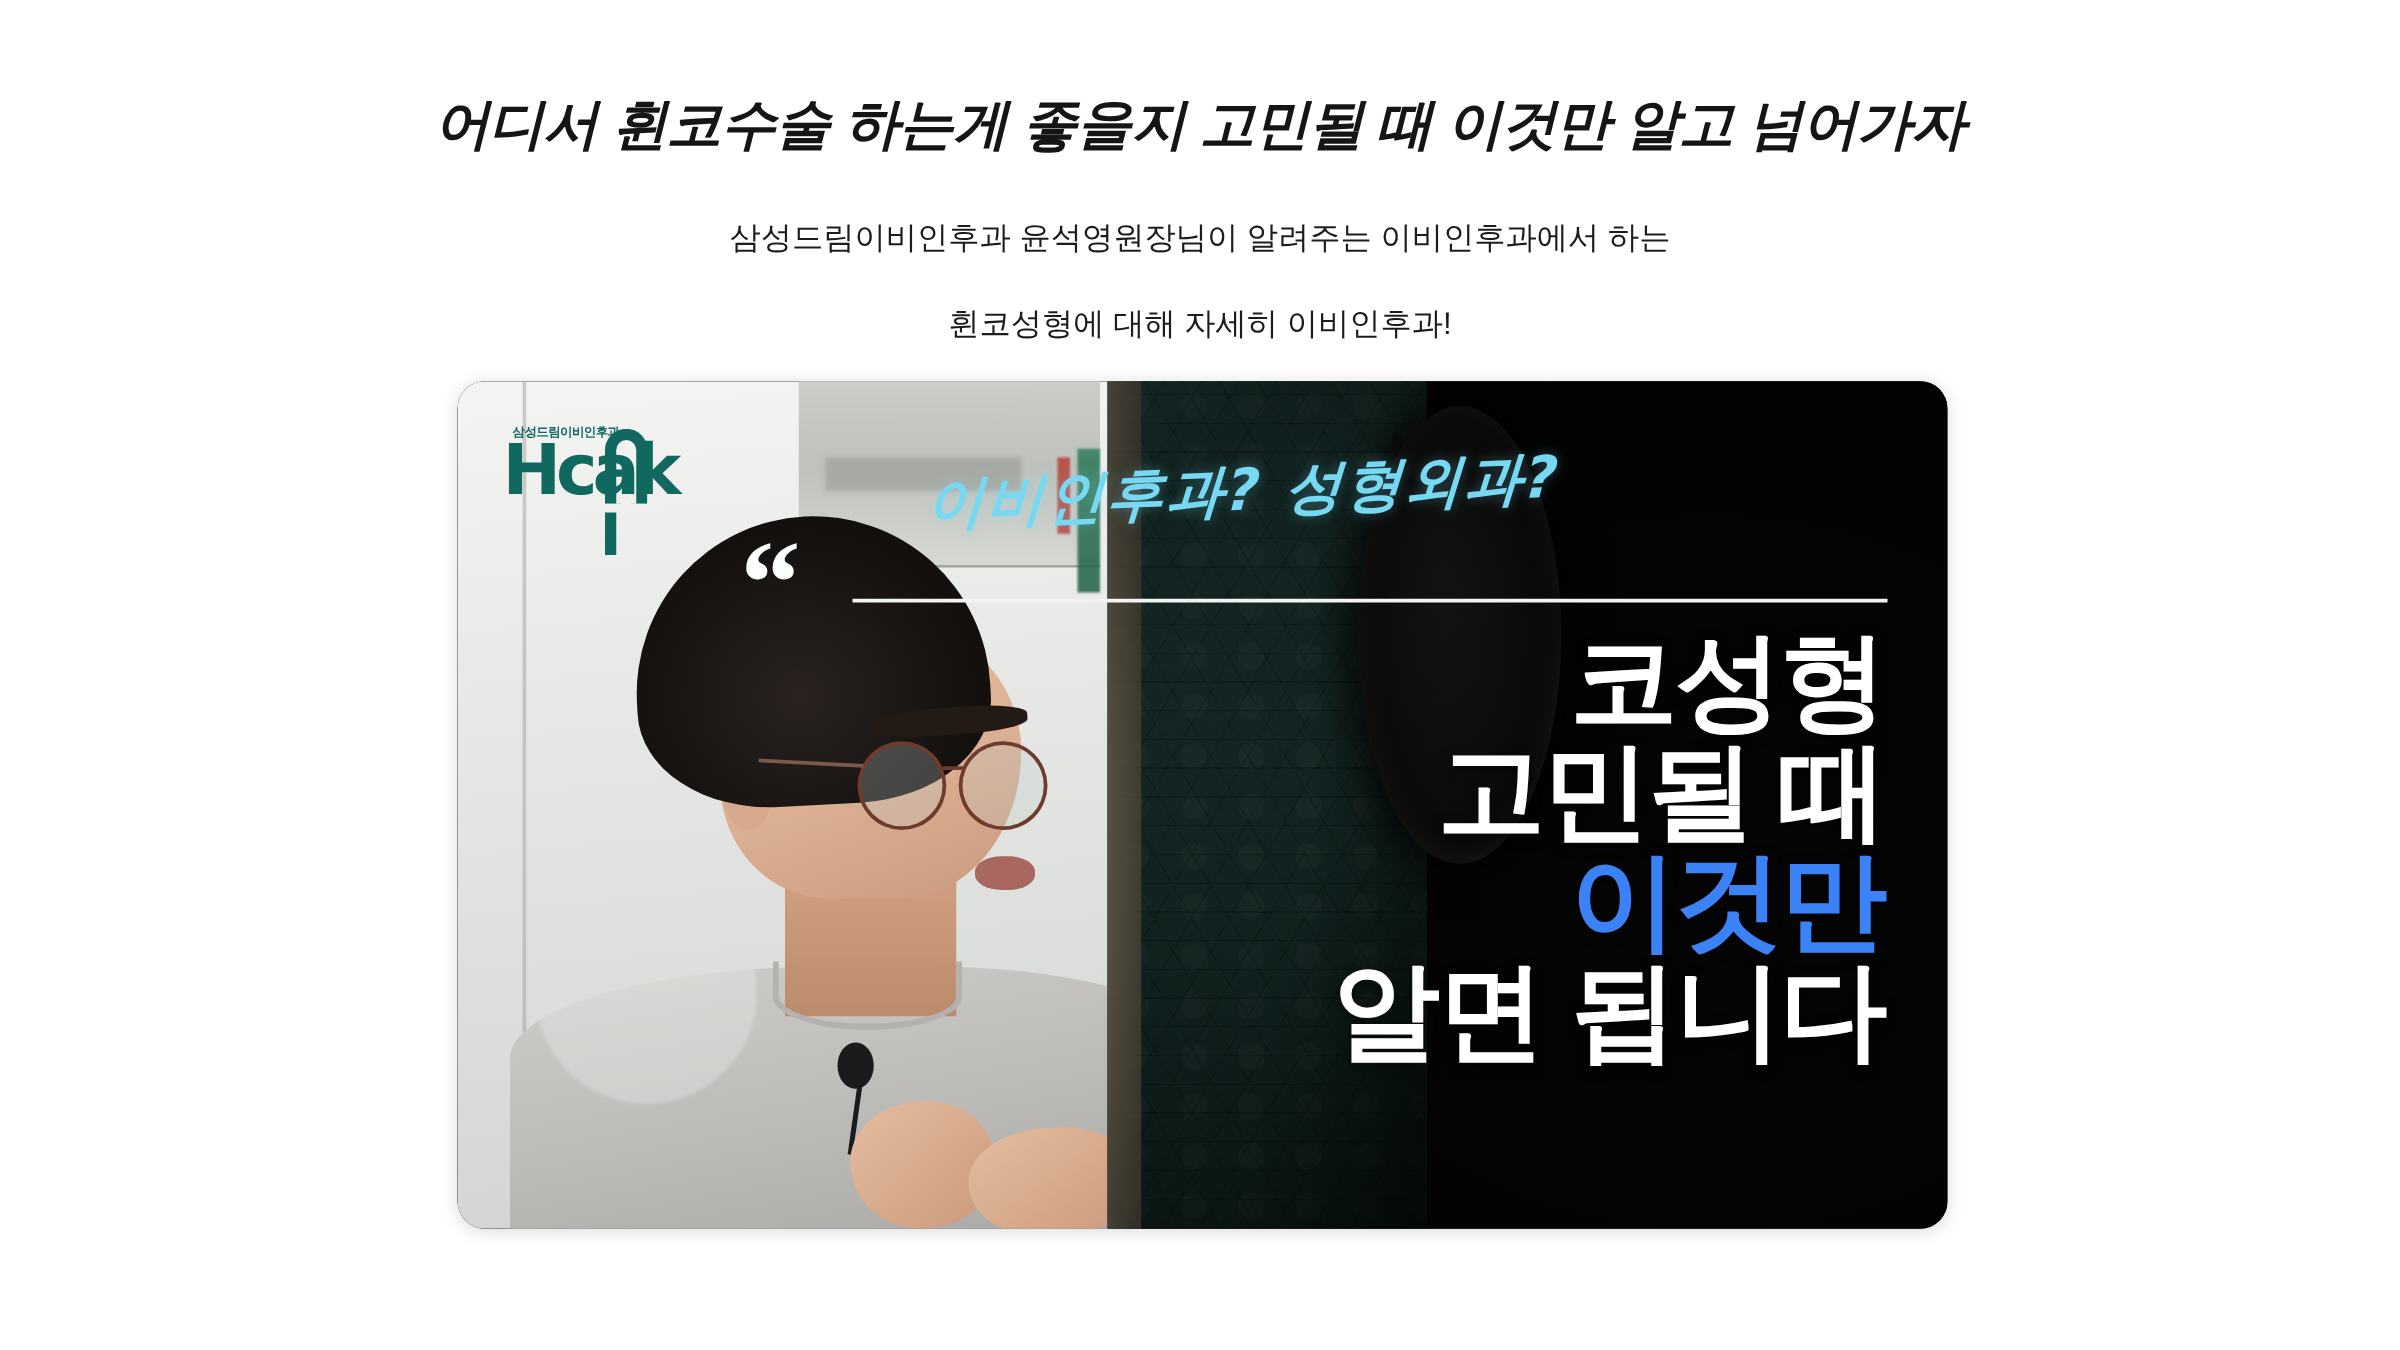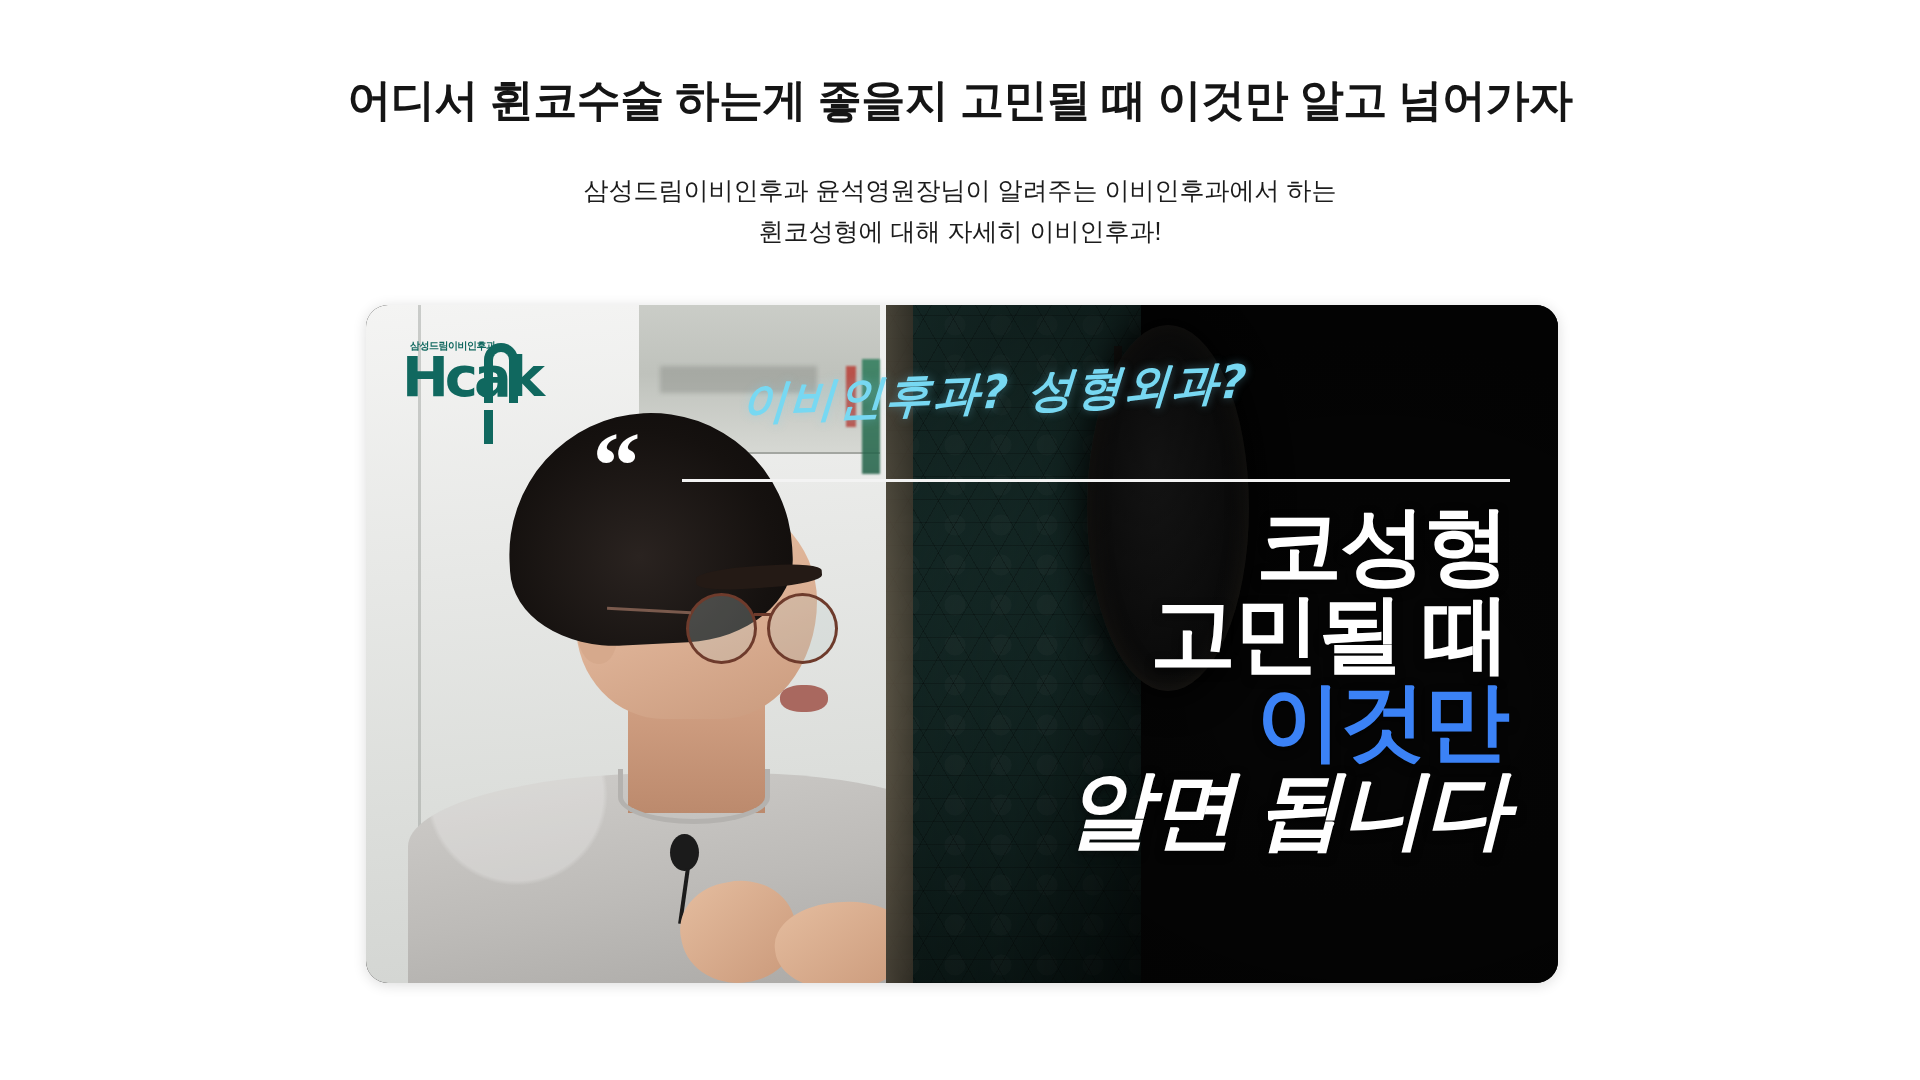--- a/index.html
+++ b/index.html
@@ -14,29 +14,30 @@
   .page { position:relative; width:1920px; height:1080px; background:#fff; }
 
   
   .heading-block { padding-top:72px; text-align:center; }
   .page-title {
     font-size:44px;
     font-weight:700;
     letter-spacing:-0.5px;
     color:#151515;
     line-height:1.28;
+    font-style:italic;
   }
   .page-subtitle {
     margin-top:42px;
     font-size:25px;
     font-weight:400;
     color:#1c1c1c;
     line-height:1.62;
   }
-  .page-subtitle span { display:block; }
+  .page-subtitle span { display:block;margin-top:28px; }
 
   
   .video-wrap {
     position:absolute;
     left:366px;  top:305px;
     width:1192px; height:678px;
   }
   .video-card {
     position:absolute; inset:0;
     border-radius:22px;
@@ -286,21 +287,21 @@
     letter-spacing:-2px;
     line-height:.95;
     font-size:86px;
     color:#ffffff;
     font-family:"Liberation Sans",sans-serif;
     text-shadow:0 3px 10px rgba(0,0,0,.6);
   }
   .l1 { top:29.5%; }
   .l2 { top:42.5%; }
   .l3 { top:55.5%; color:#3b82f6; }
-  .l4 { top:68.5%;font-style:italic; }
+  .l4 { top:68.5%; }
 </style>
 </head>
 <body>
 
 <div class="page">
 
   <div class="heading-block">
     <h1 class="page-title">어디서 휜코수술 하는게 좋을지 고민될 때 이것만 알고 넘어가자</h1>
     <p class="page-subtitle">
       <span>삼성드림이비인후과 윤석영원장님이 알려주는 이비인후과에서 하는</span>

